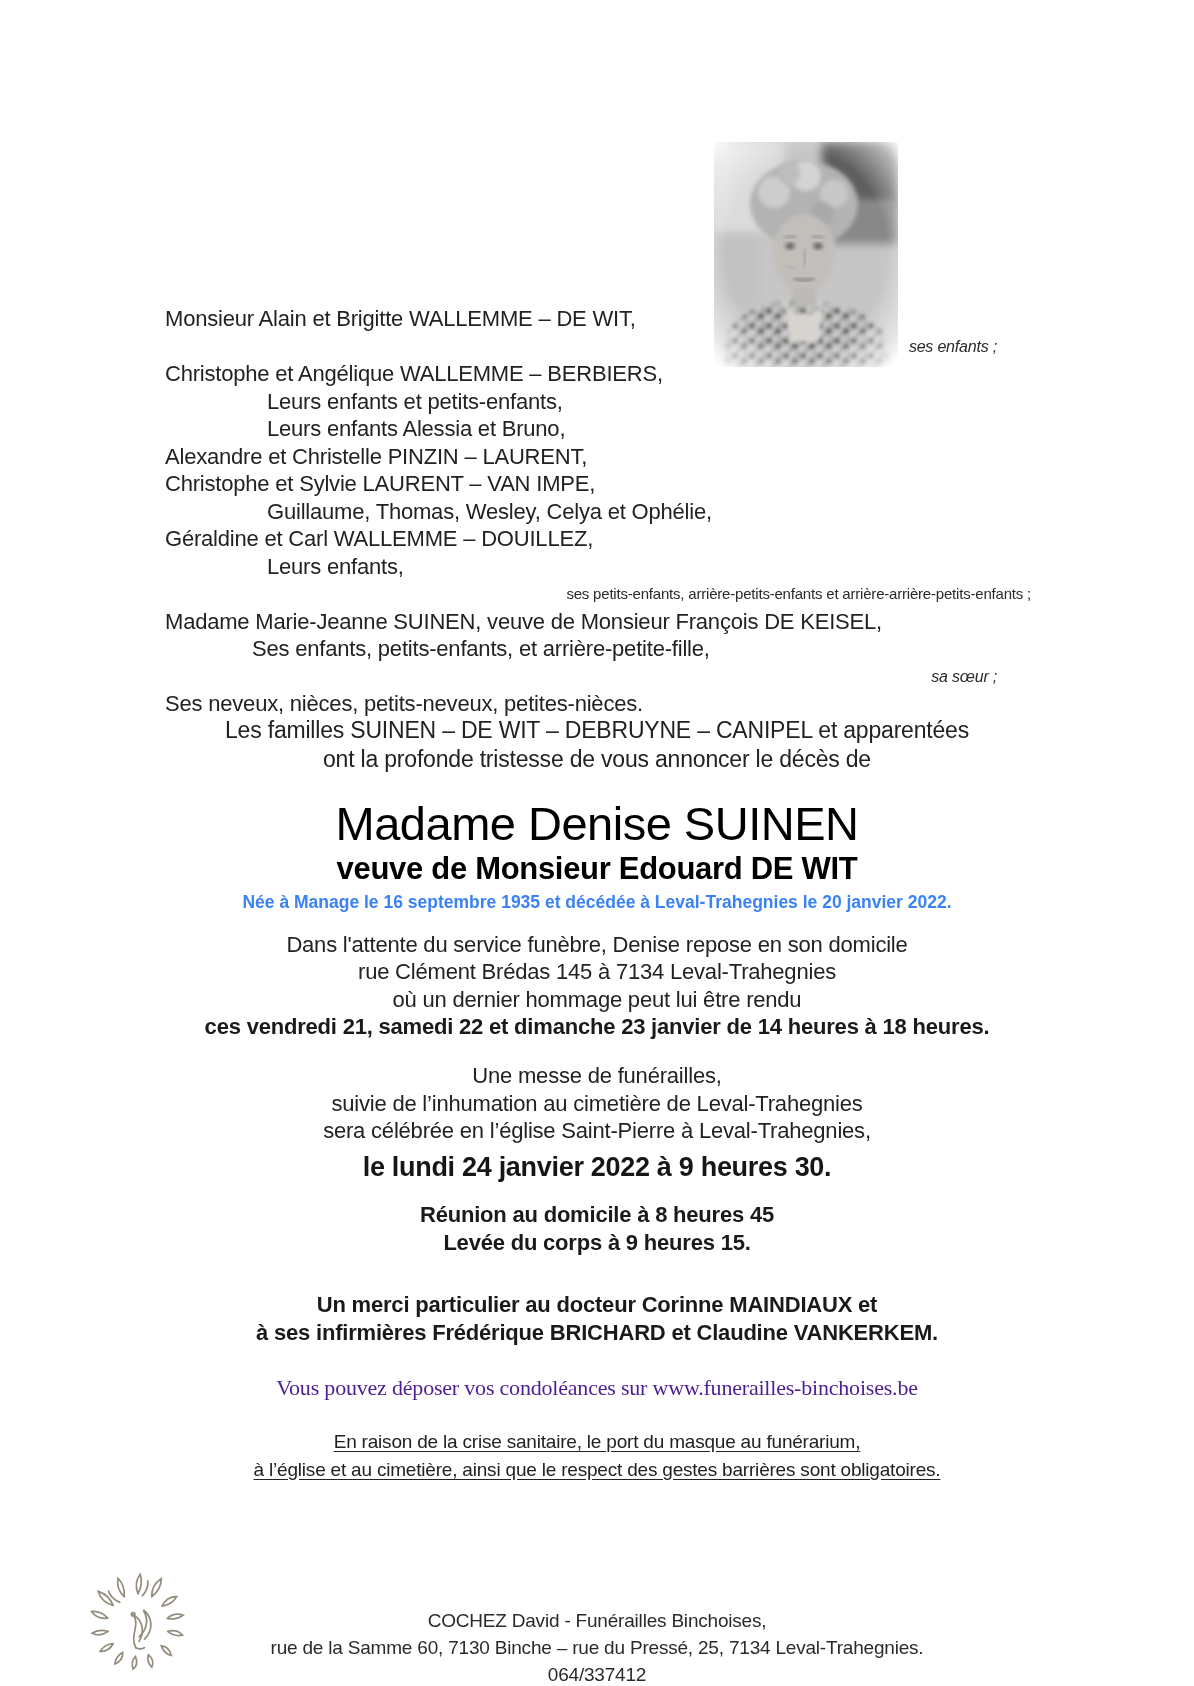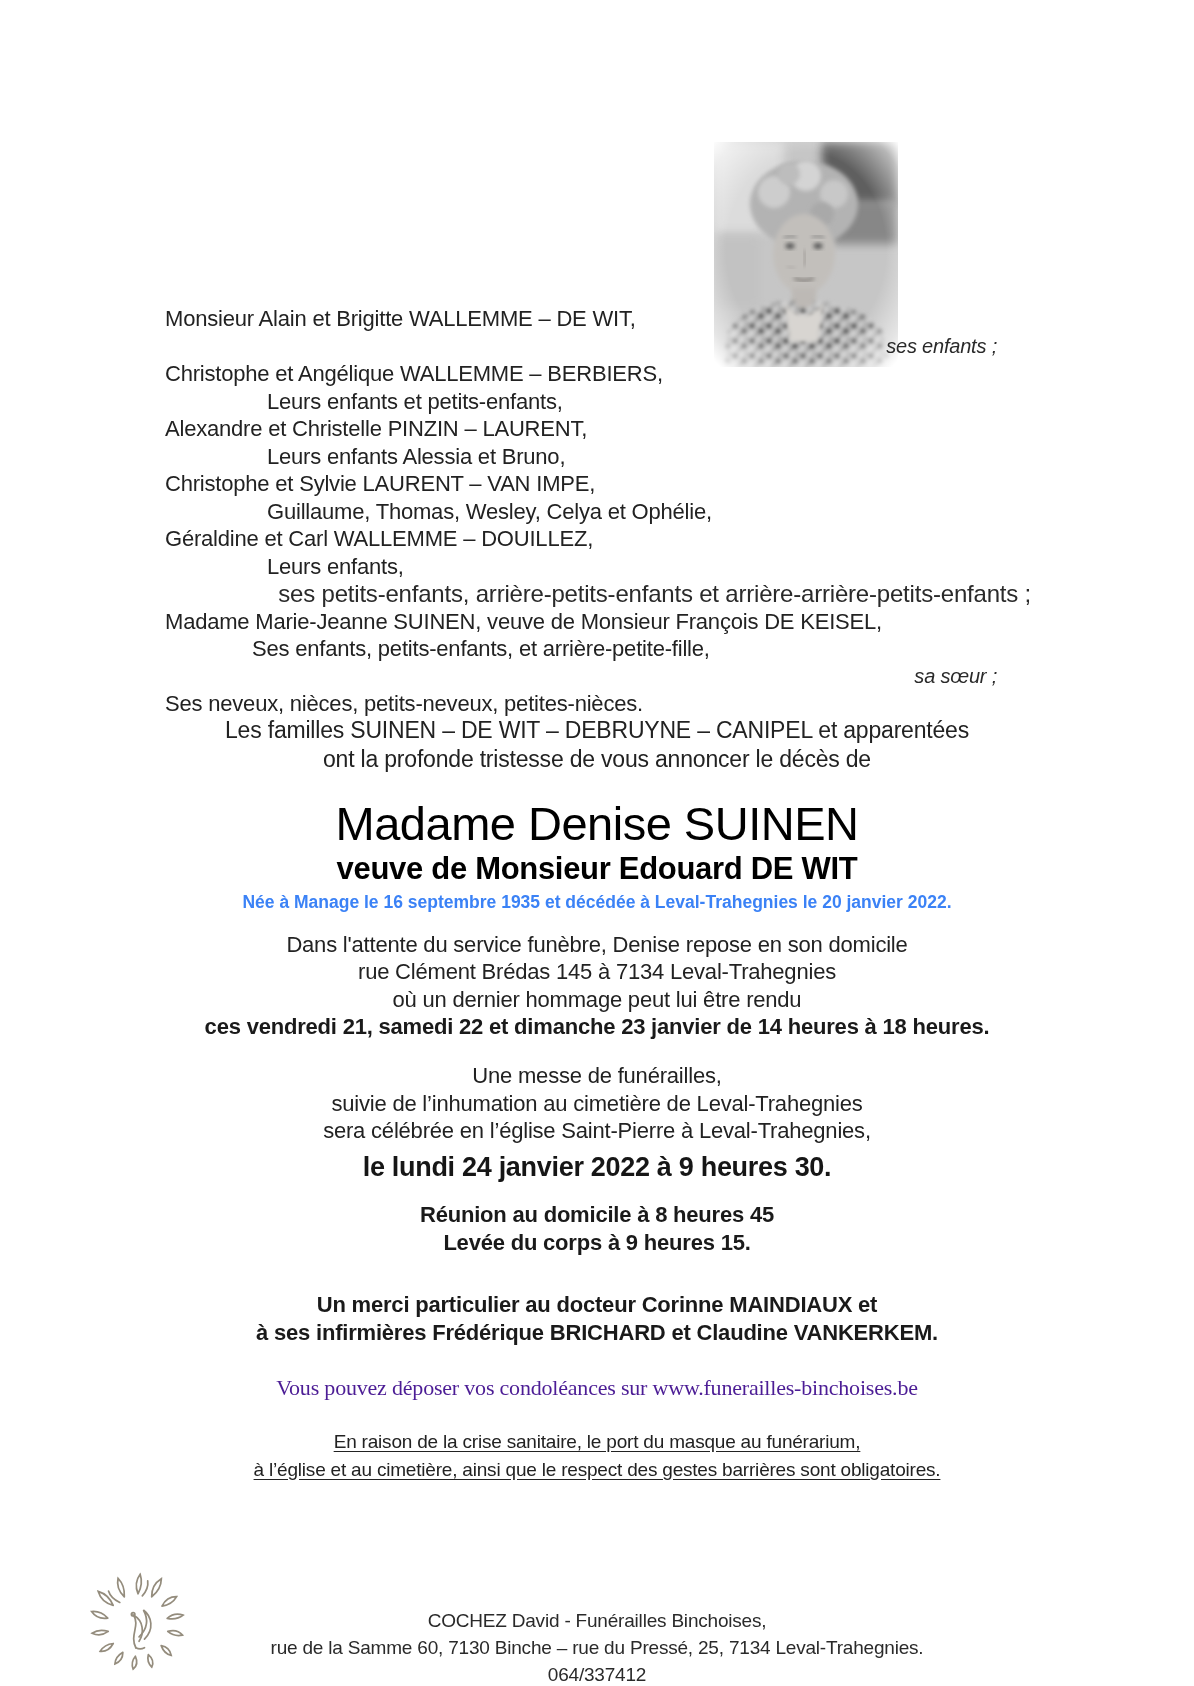--- a/index.html
+++ b/index.html
@@ -17,22 +17,22 @@
   }
   .photo svg{display:block;width:100%;height:100%;}
   
   .relatives{
     position:absolute;left:165px;top:305px;width:866px;
     font-size:22px;line-height:27.5px;letter-spacing:-0.2px;color:#222;
   }
   .relatives .row{white-space:nowrap;height:27.5px;}
   .row.indent{padding-left:102px;}
   .row.indent-sm{padding-left:87px;}
-  .row.right-note{text-align:right;font-style:italic;font-size:20px;padding-right:34px;color:#2a2a2a;}
-  .row.right-small{text-align:right;font-size:24px;color:#2a2a2a;}
+  .row.right-note{text-align:right;font-style:italic;font-size:16px;padding-right:34px;color:#2a2a2a;}
+  .row.right-small{text-align:right;font-size:15px;color:#2a2a2a;}
   
   .center-block{position:absolute;left:0;width:1194px;text-align:center;letter-spacing:-0.2px;}
   .intro{top:716px;font-size:23px;line-height:29px;color:#222;}
   .deceased-title{top:799px;font-size:47px;line-height:50px;font-weight:400;color:#000;letter-spacing:-0.5px;}
   .deceased-subtitle{top:852px;font-size:31px;line-height:34px;font-weight:700;color:#000;letter-spacing:-0.3px;}
   .birth-line{top:893px;font-size:17.5px;line-height:18px;font-weight:600;color:#3b82f6;letter-spacing:0;}
   .repose{top:931px;font-size:22px;line-height:27.3px;color:#222;}
   .repose .strong{font-weight:700;color:#1a1a1a;}
   .service{top:1062px;font-size:22px;line-height:27.5px;color:#222;}
   .service .big-date{font-size:27px;line-height:44px;font-weight:600;color:#161616;letter-spacing:-0.3px;}
@@ -102,22 +102,22 @@
 
       <rect width="184" height="225" fill="url(#vign)"></rect>
     </svg>
   </div>
 
   <div class="relatives">
     <div class="row">Monsieur Alain et Brigitte WALLEMME – DE WIT,</div>
     <div class="row right-note">ses enfants ;</div>
     <div class="row">Christophe et Angélique WALLEMME – BERBIERS,</div>
     <div class="row indent">Leurs enfants et petits-enfants,</div>
+    <div class="row indent">Leurs enfants Alessia et Bruno,</div>
     <div class="row">Alexandre et Christelle PINZIN – LAURENT,</div>
-    <div class="row indent">Leurs enfants Alessia et Bruno,</div>
     <div class="row">Christophe et Sylvie LAURENT – VAN IMPE,</div>
     <div class="row indent">Guillaume, Thomas, Wesley, Celya et Ophélie,</div>
     <div class="row">Géraldine et Carl WALLEMME – DOUILLEZ,</div>
     <div class="row indent">Leurs enfants,</div>
     <div class="row right-small">ses petits-enfants, arrière-petits-enfants et arrière-arrière-petits-enfants ;</div>
     <div class="row">Madame Marie-Jeanne SUINEN, veuve de Monsieur François DE KEISEL,</div>
     <div class="row indent-sm">Ses enfants, petits-enfants, et arrière-petite-fille,</div>
     <div class="row right-note">sa sœur ;</div>
     <div class="row">Ses neveux, nièces, petits-neveux, petites-nièces.</div>
   </div>

